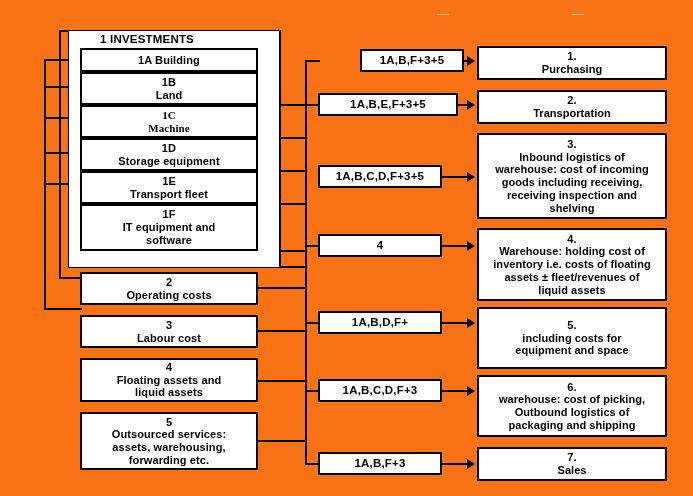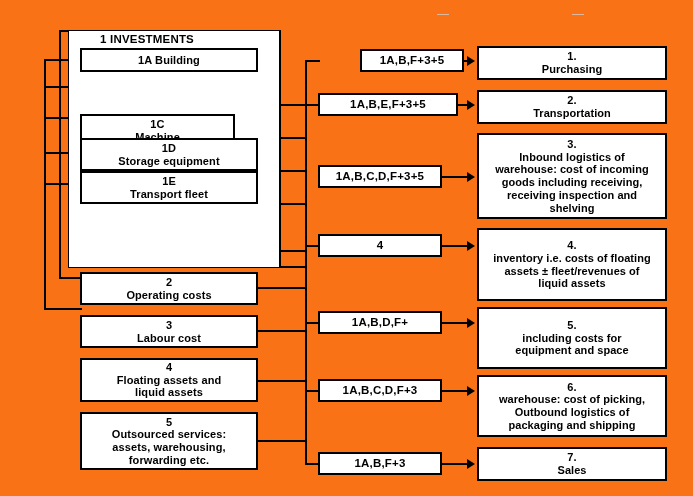--- a/index.html
+++ b/index.html
@@ -122,36 +122,45 @@
 
   <div class="vline" style="left:44px;top:59px;height:2px;"></div>
 
   <div class="group-frame" style="left:68px;top:30px;width:212px;height:238px;"></div>
   <div class="group-title" style="left:100px;top:33px;">1  INVESTMENTS</div>
 
   <div class="box inv" style="left:80px;top:48px;width:178px;height:24px;">
     <span class="ln">1A Building</span>
   </div>
 
-
-  <div class="box inv" style="left:80px;top:114px;width:155px;height:33px;">
+  <div class="box inv" style="left:80px;top:72px;width:178px;height:33px;">
+    <span class="ln">1B</span>
+    <span class="ln">Land</span>
+  </div>
+
+  <div class="box inv" style="left:80px;top:105px;width:178px;height:33px;font-family:Liberation Serif, serif;">
     <span class="ln">1C</span>
     <span class="ln">Machine</span>
   </div>
 
   <div class="box inv" style="left:80px;top:138px;width:178px;height:33px;">
     <span class="ln">1D</span>
     <span class="ln">Storage equipment</span>
   </div>
 
   <div class="box inv" style="left:80px;top:171px;width:178px;height:33px;">
     <span class="ln">1E</span>
     <span class="ln">Transport fleet</span>
   </div>
 
+  <div class="box inv" style="left:80px;top:204px;width:178px;height:47px;">
+    <span class="ln">1F</span>
+    <span class="ln">IT equipment and</span>
+    <span class="ln">software</span>
+  </div>
 
   <div class="box cost" style="left:80px;top:272px;width:178px;height:33px;">
     <span class="ln">2</span>
     <span class="ln">Operating costs</span>
   </div>
 
   <div class="box cost" style="left:80px;top:315px;width:178px;height:33px;">
     <span class="ln">3</span>
     <span class="ln">Labour cost</span>
   </div>
@@ -255,20 +264,21 @@
     <span class="ln">3.</span>
     <span class="ln">Inbound logistics of</span>
     <span class="ln">warehouse: cost of incoming</span>
     <span class="ln">goods including receiving,</span>
     <span class="ln">receiving inspection and</span>
     <span class="ln">shelving</span>
   </div>
 
   <div class="box proc" style="left:477px;top:228px;width:190px;height:73px;">
     <span class="ln">4.</span>
+    <span class="ln">Warehouse: holding cost of</span>
     <span class="ln">inventory i.e. costs of floating</span>
     <span class="ln">assets ± fleet/revenues of</span>
     <span class="ln">liquid assets</span>
   </div>
 
   <div class="box proc" style="left:477px;top:307px;width:190px;height:62px;">
     <span class="ln">5.</span>
     <span class="ln">including costs for</span>
     <span class="ln">equipment and space</span>
   </div>

